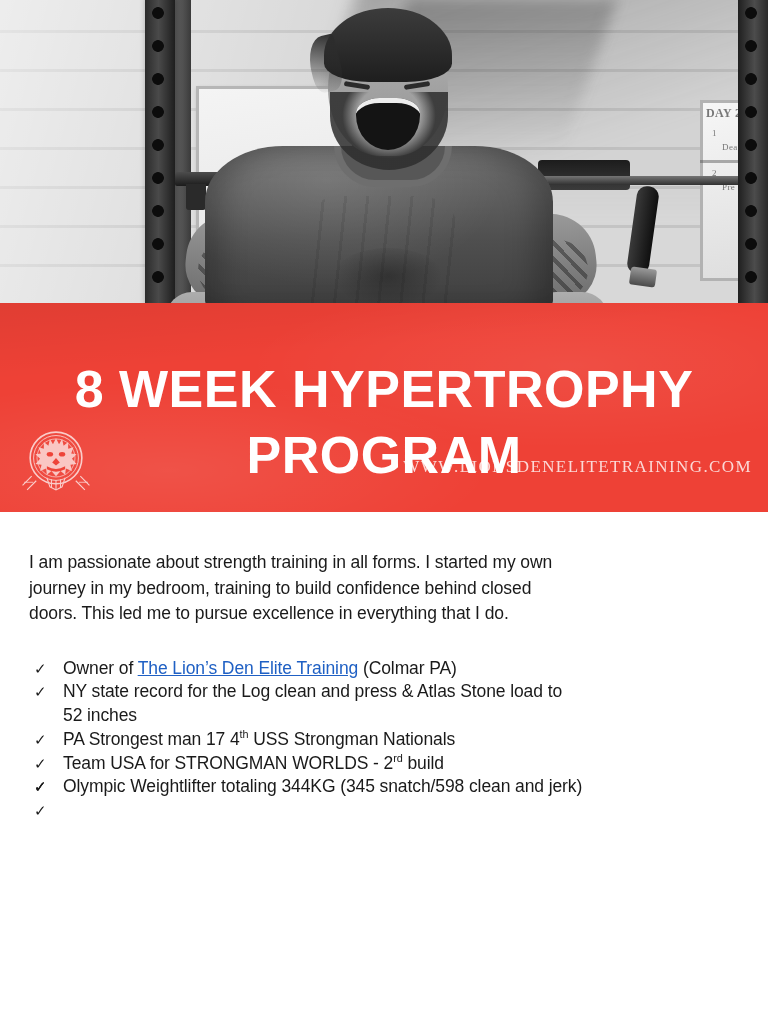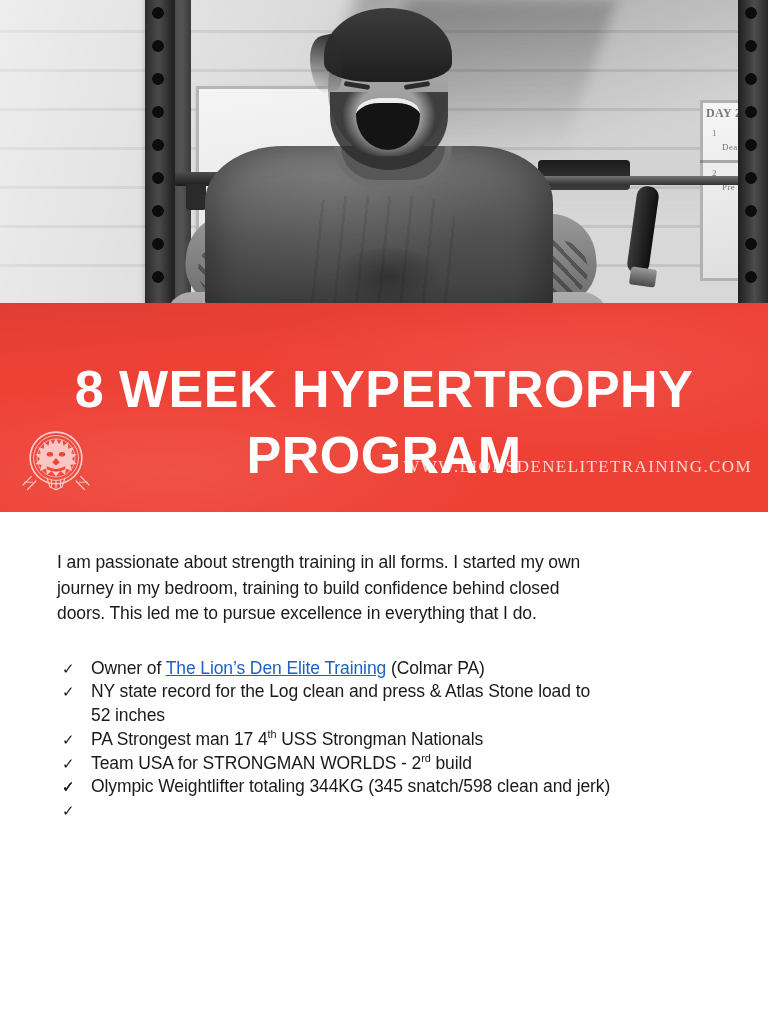--- a/index.html
+++ b/index.html
@@ -356,21 +356,20 @@
     width: 76px;
     height: 80px;
     opacity: 0.72;
   }
 
   
   .content {
     position: absolute;
     left: 0; top: 512px;
     width: 612px;
-    padding-left: 28px;
   }
   .intro {
     margin: 0;
     padding: 38px 34px 0 29px;
     color: #1a1a1a;
     font-family: "Liberation Sans", sans-serif;
     font-size: 17.5px;
     line-height: 25.5px;
     letter-spacing: -0.1px;
   }

